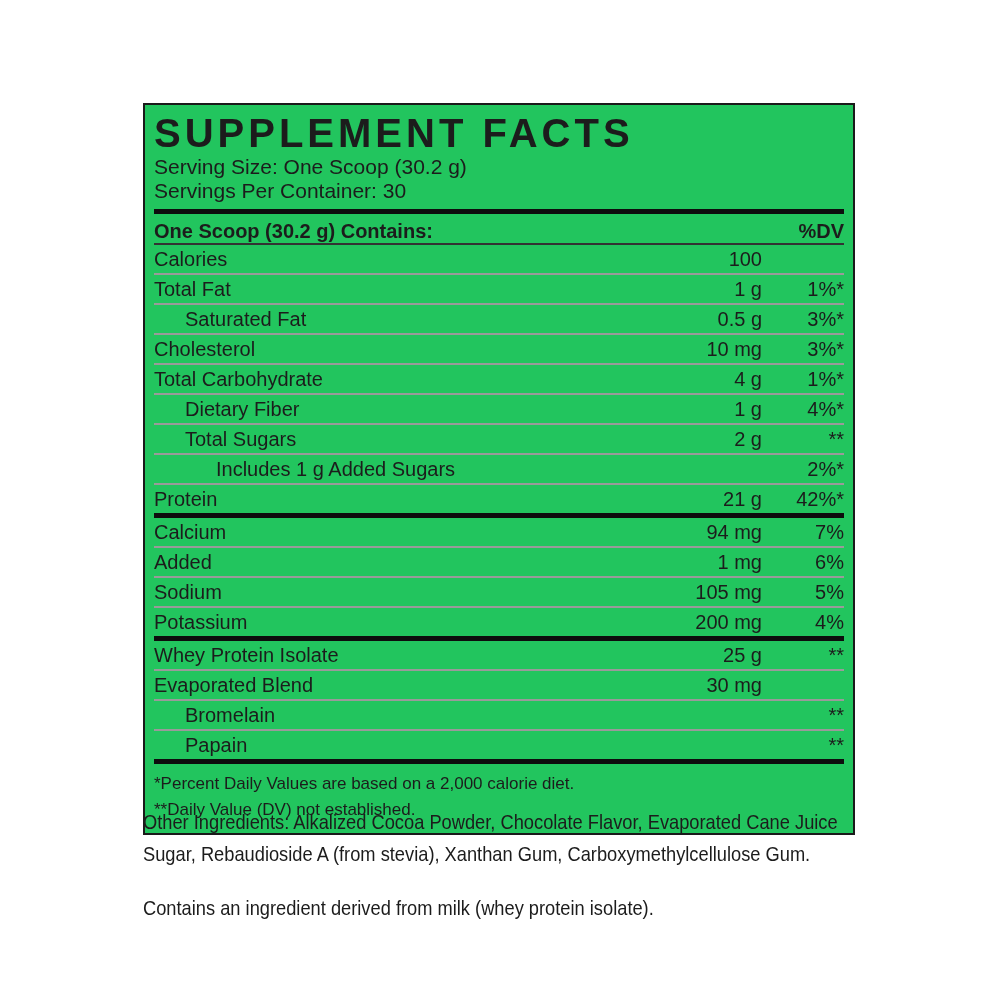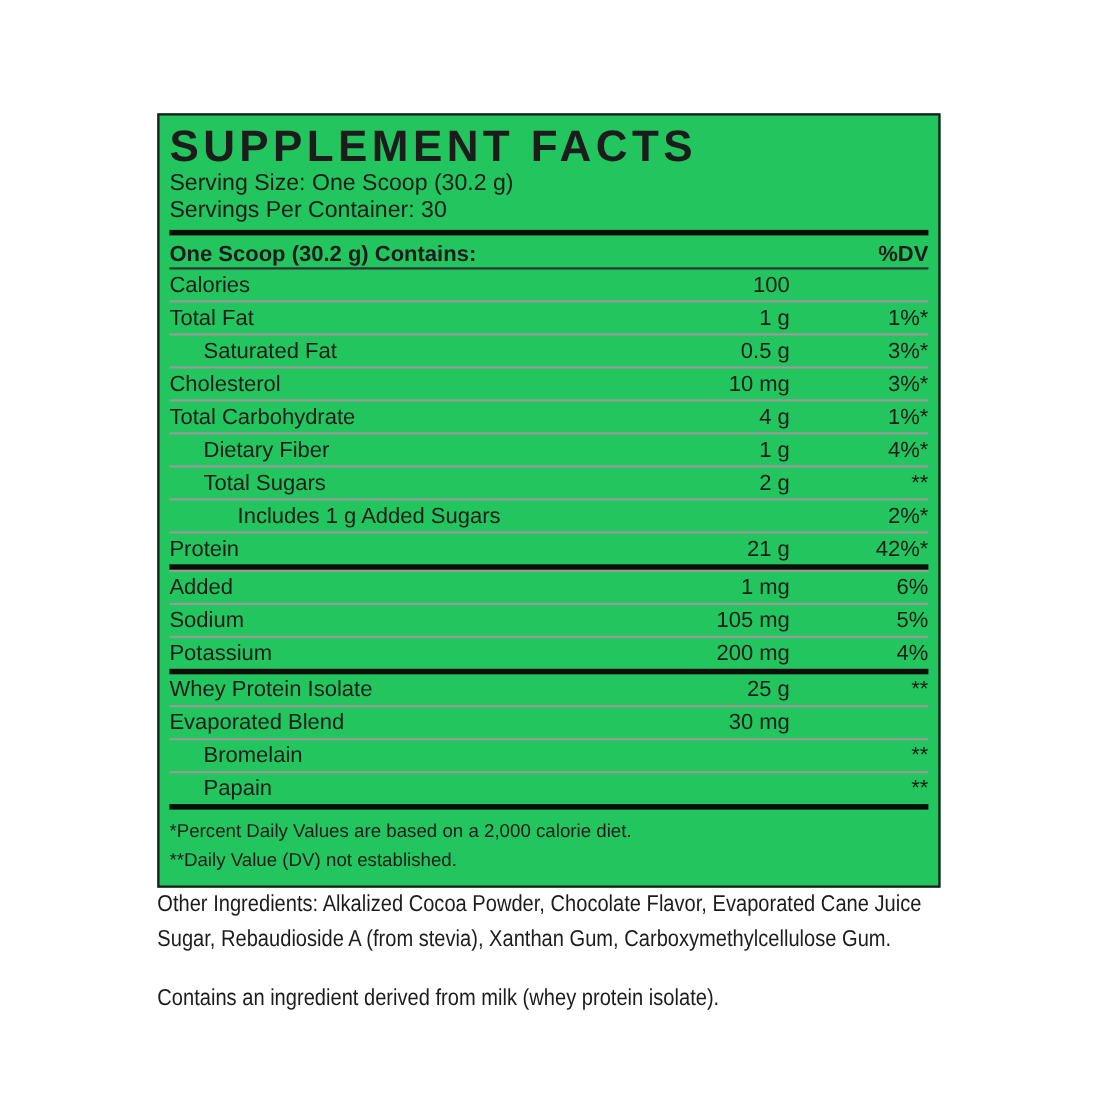--- a/index.html
+++ b/index.html
@@ -21,21 +21,20 @@
   .bar.top-bar{margin-top:6px;}
   .head-row{
     display:flex;align-items:flex-end;height:29px;font-weight:bold;font-size:20px;
     border-bottom:2px solid #333;
   }
   .head-row .nm{flex:1;}
   .head-row .dv{width:82px;text-align:right;}
   .row{
     display:flex;align-items:center;height:28px;font-size:20px;
     border-top:2px solid #9a9a9a;
-    gap:44px;
   }
   .row.no-top{border-top:0;}
   .row .nm{flex:1;white-space:nowrap;}
   .row .amt{width:120px;text-align:right;white-space:nowrap;}
   .row .dv{width:82px;text-align:right;white-space:nowrap;}
   .row.indent1 .nm{padding-left:31px;}
   .row.indent2 .nm{padding-left:62px;}
   .footnotes{padding-top:7px;font-size:17px;line-height:26px;}
   .below-box{
     position:absolute;left:143px;top:806px;width:820px;
@@ -99,20 +98,25 @@
         <span class="nm">Includes 1 g Added Sugars</span>
         <span class="amt"></span>
         <span class="dv">2%*</span>
       </div>
       <div class="row indent0">
         <span class="nm">Protein</span>
         <span class="amt">21 g</span>
         <span class="dv">42%*</span>
       </div>
       <div class="bar"></div>
+      <div class="row indent0 no-top">
+        <span class="nm">Calcium</span>
+        <span class="amt">94 mg</span>
+        <span class="dv">7%</span>
+      </div>
       <div class="row indent0">
         <span class="nm">Added</span>
         <span class="amt">1 mg</span>
         <span class="dv">6%</span>
       </div>
       <div class="row indent0">
         <span class="nm">Sodium</span>
         <span class="amt">105 mg</span>
         <span class="dv">5%</span>
       </div>

